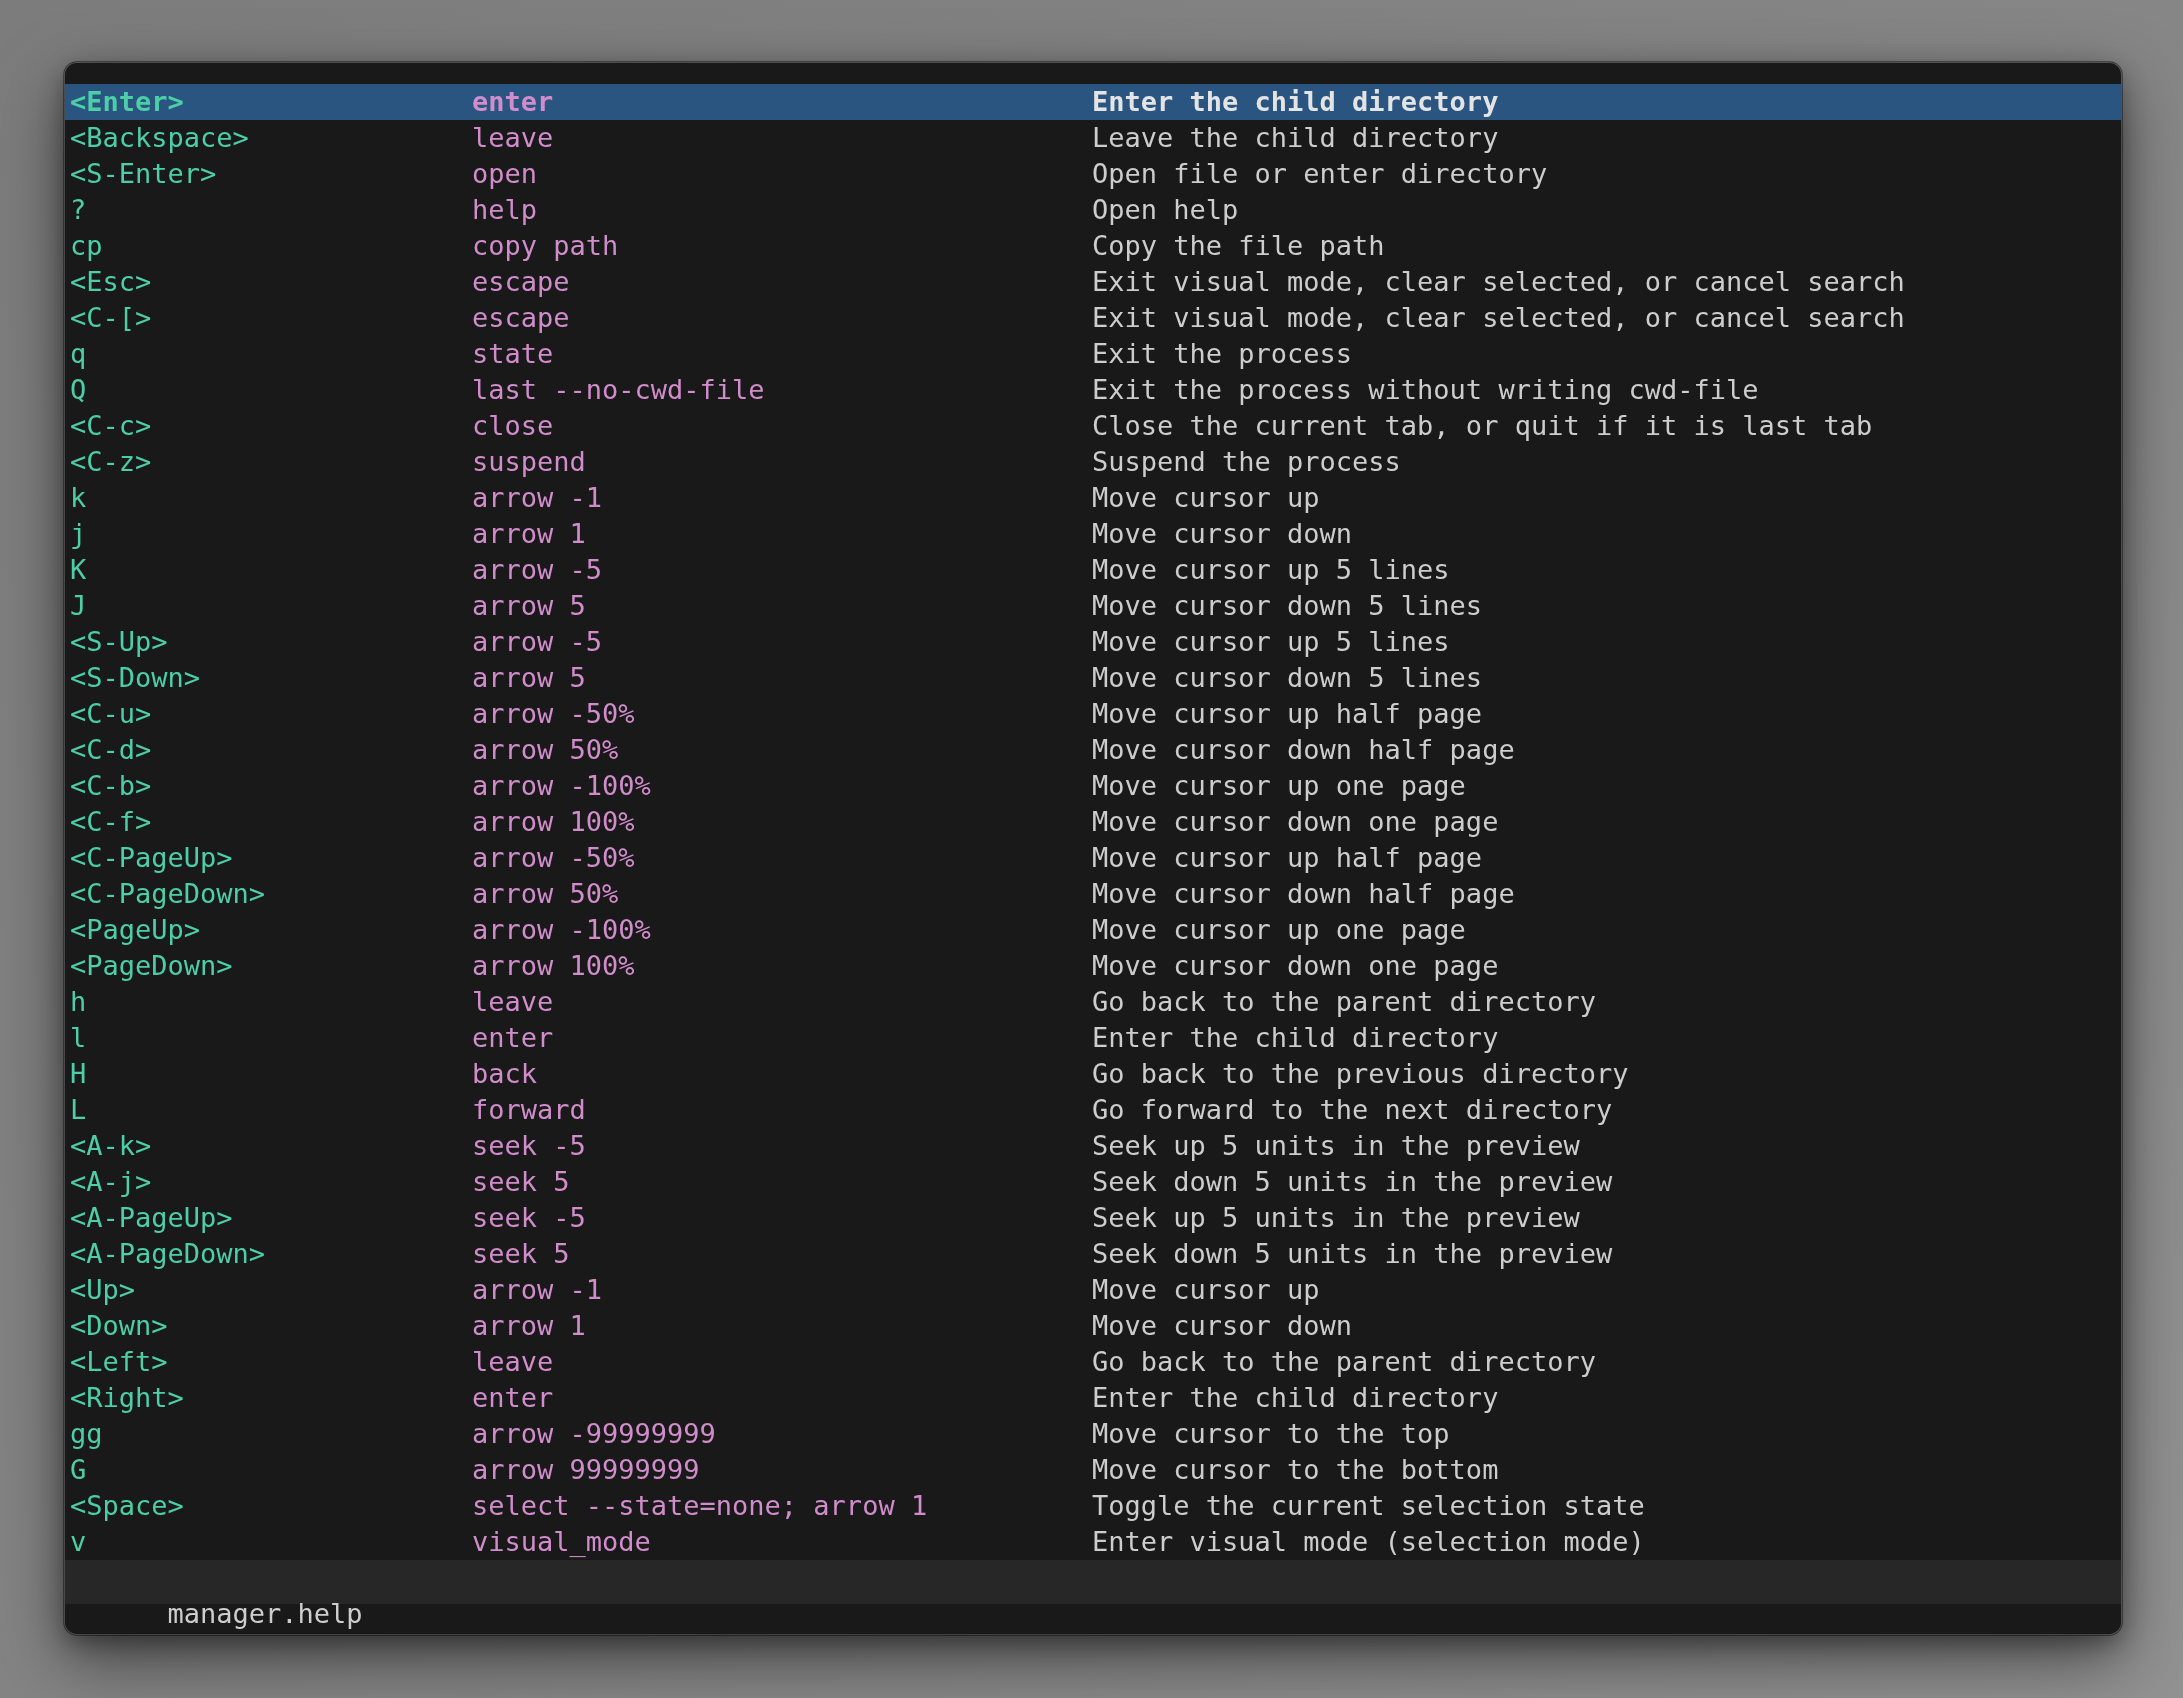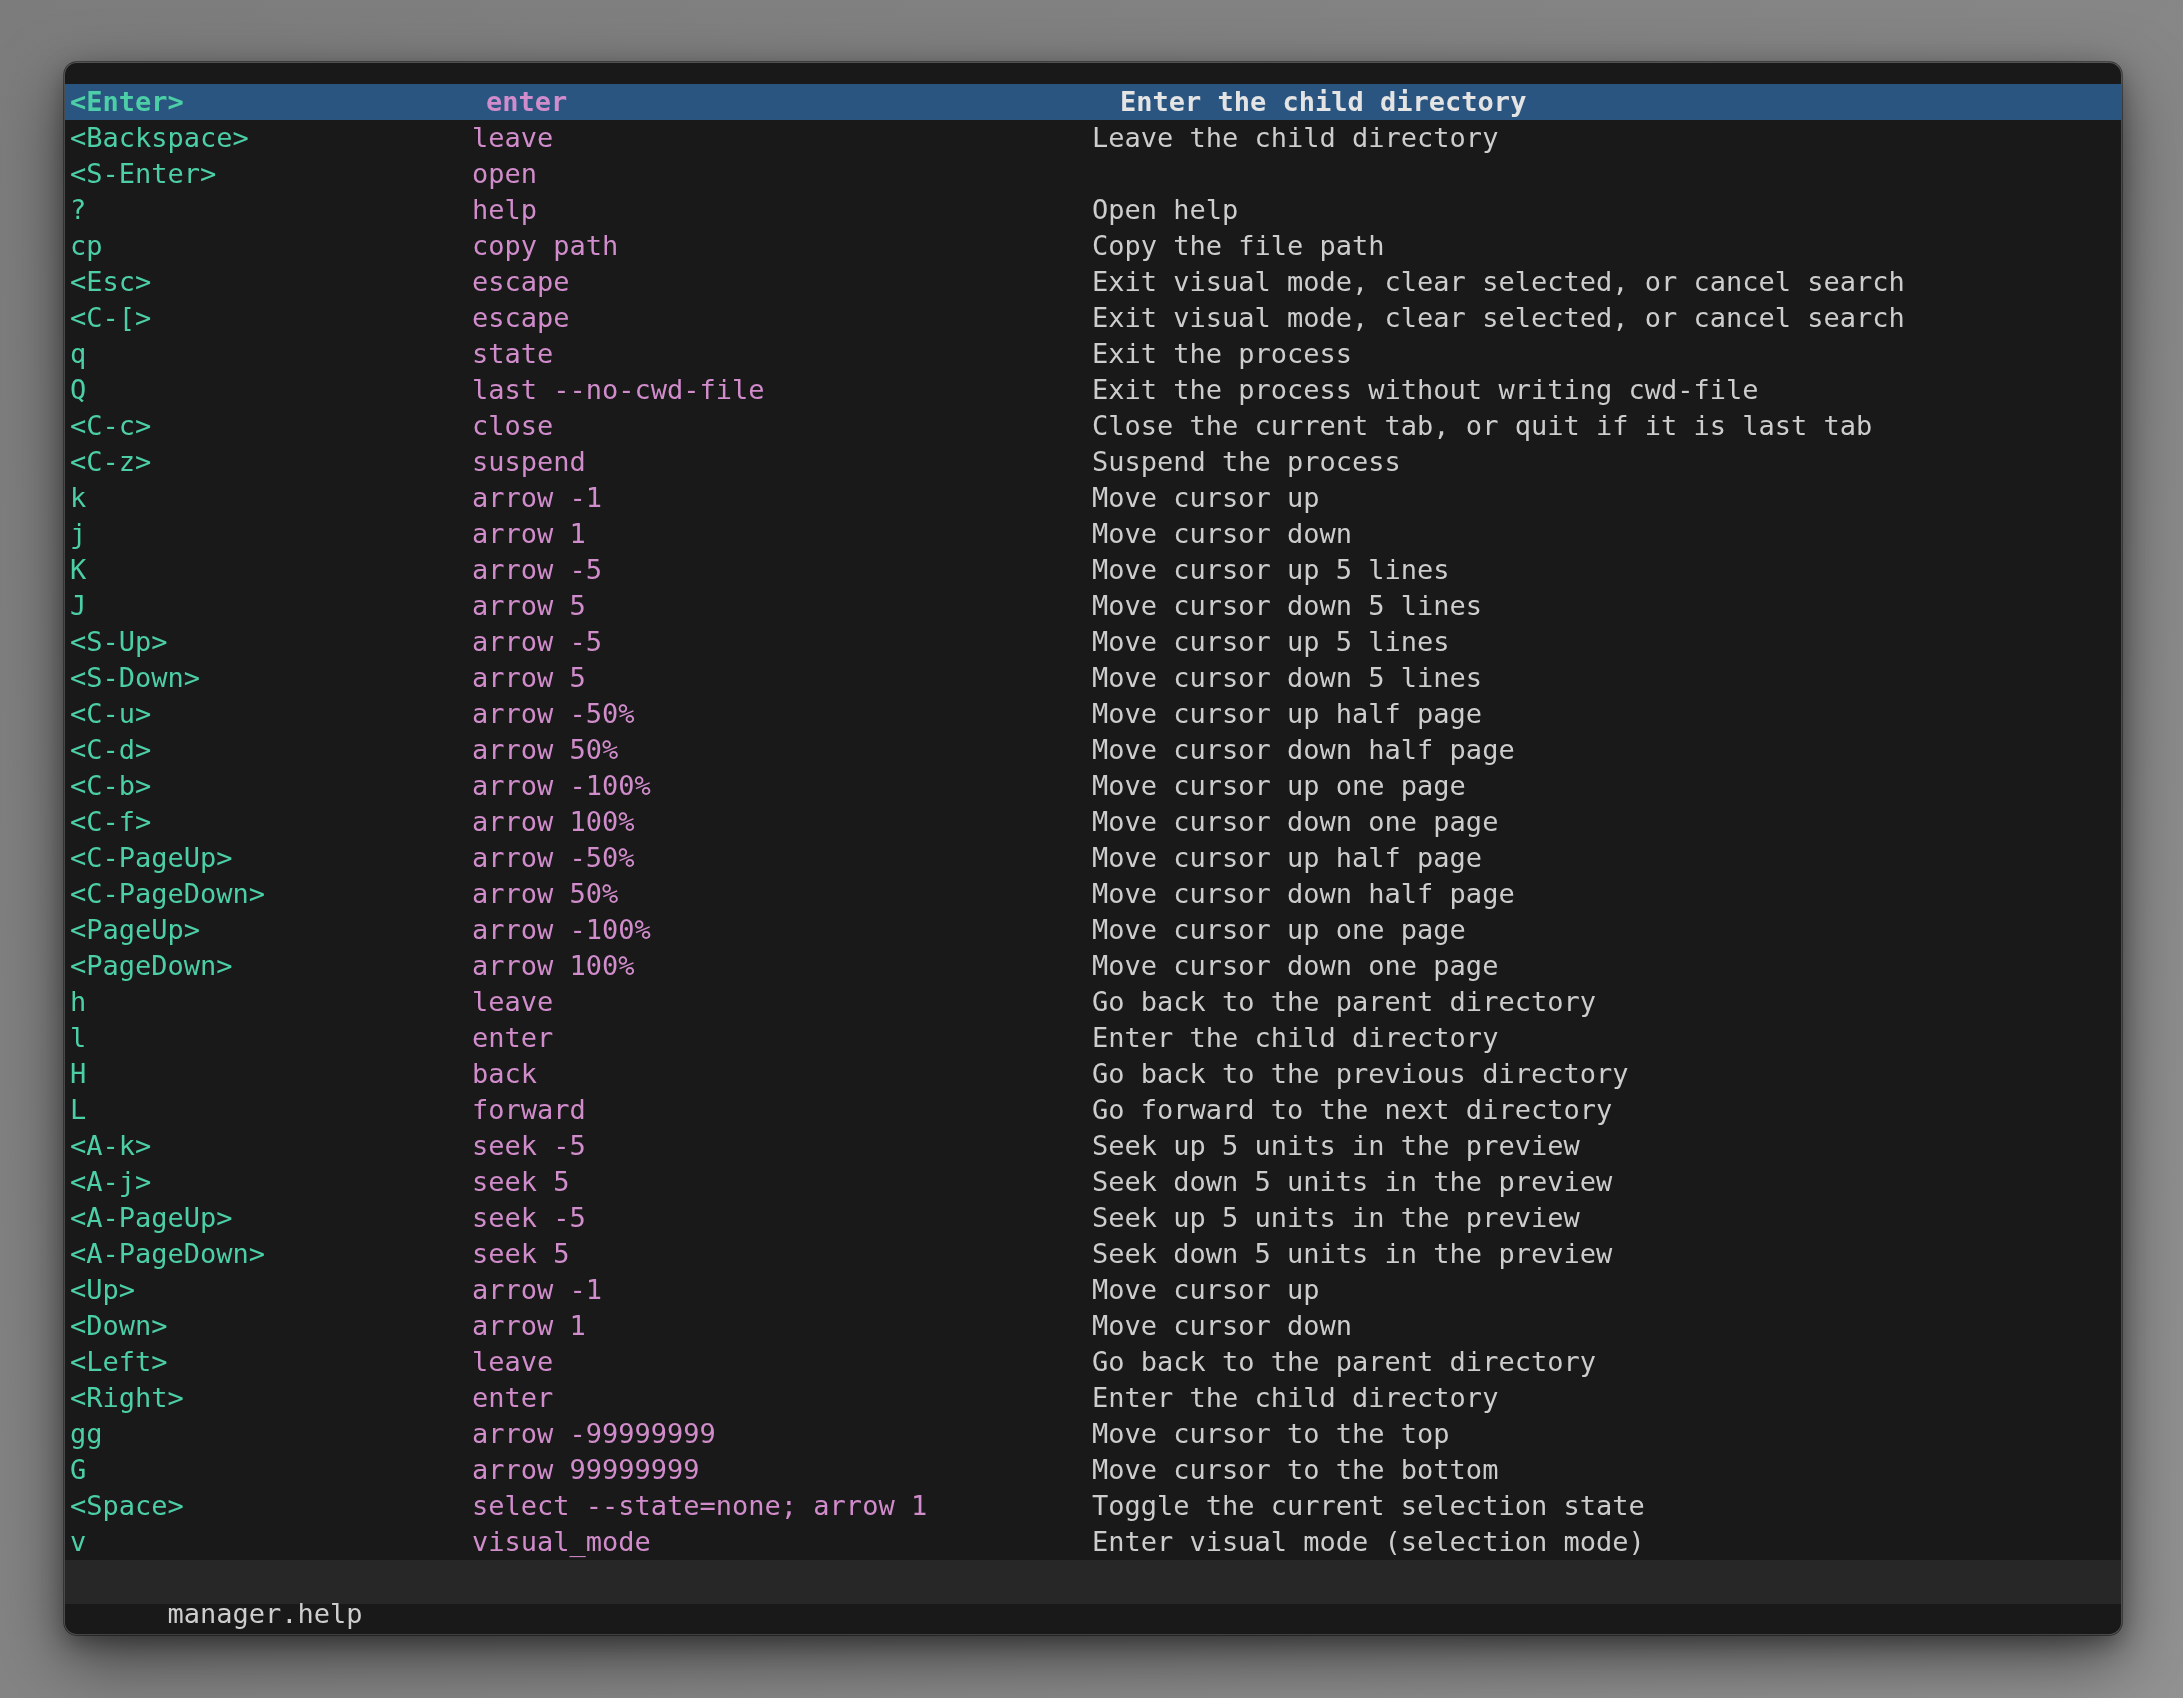--- a/index.html
+++ b/index.html
@@ -31,21 +31,20 @@
     font-size: 27px;
     padding: 0 5px;
     white-space: pre;
   }
   .row .key  { width: 402px; flex: 0 0 402px; color: var(--key-color, #4ccfa6); overflow: hidden; }
   .row .cmd  { width: 620px; flex: 0 0 620px; color: var(--cmd-color, #d18ccb); overflow: hidden; }
   .row .desc { flex: 1; color: var(--desc-color, #cdcdcd); overflow: hidden; }
   .row.selected {
     background: var(--sel-bg, #2a5580);
     font-weight: bold;
-    gap: 14px;
   }
   .row.selected .desc { color: #e4e4e4; }
   .statusbar {
     height: 44px;
     line-height: 36px;
     font-size: 27px;
     background: var(--status-bg, #272727);
     color: var(--status-color, #cdcdcd);
     padding: 0 5px;
     white-space: pre;
@@ -64,20 +63,21 @@
     <span class="desc">Enter the child directory</span>
   </div>
         <div class="row">
     <span class="key">&lt;Backspace&gt;</span>
     <span class="cmd">leave</span>
     <span class="desc">Leave the child directory</span>
   </div>
         <div class="row">
     <span class="key">&lt;S-Enter&gt;</span>
     <span class="cmd">open</span>
+    <span class="desc">Open file or enter directory</span>
   </div>
         <div class="row">
     <span class="key">?</span>
     <span class="cmd">help</span>
     <span class="desc">Open help</span>
   </div>
         <div class="row">
     <span class="key">cp</span>
     <span class="cmd">copy path</span>
     <span class="desc">Copy the file path</span>

